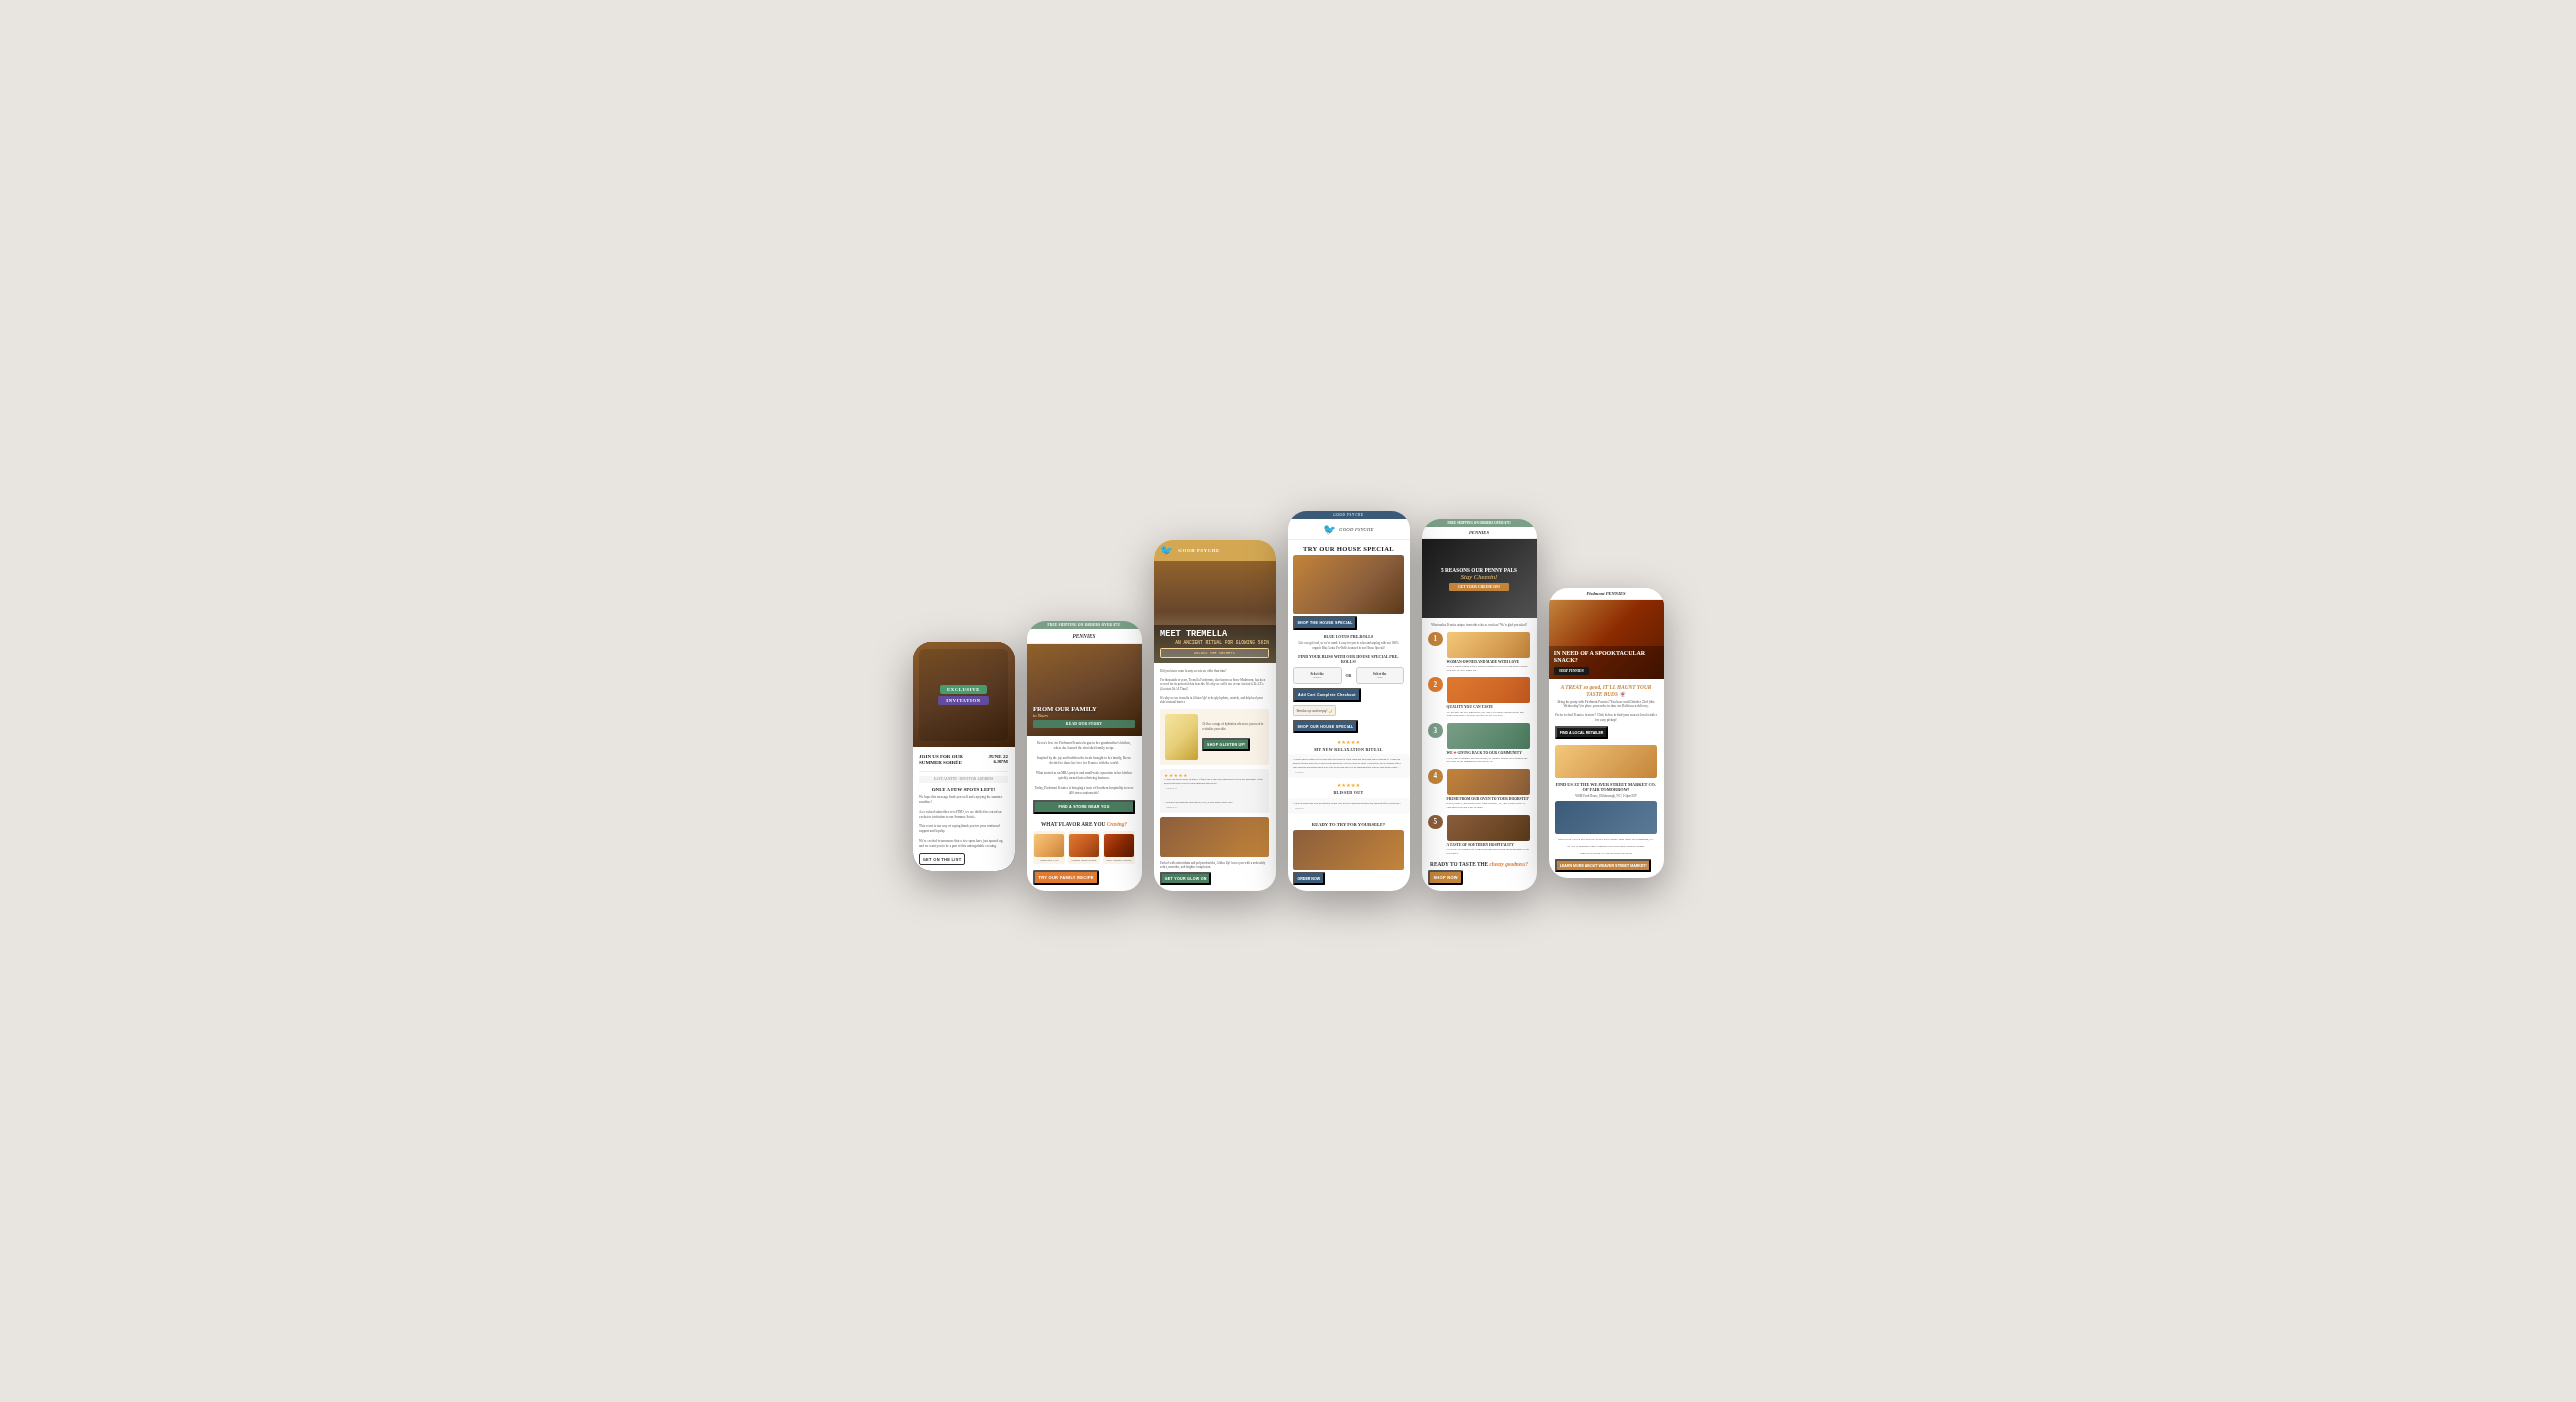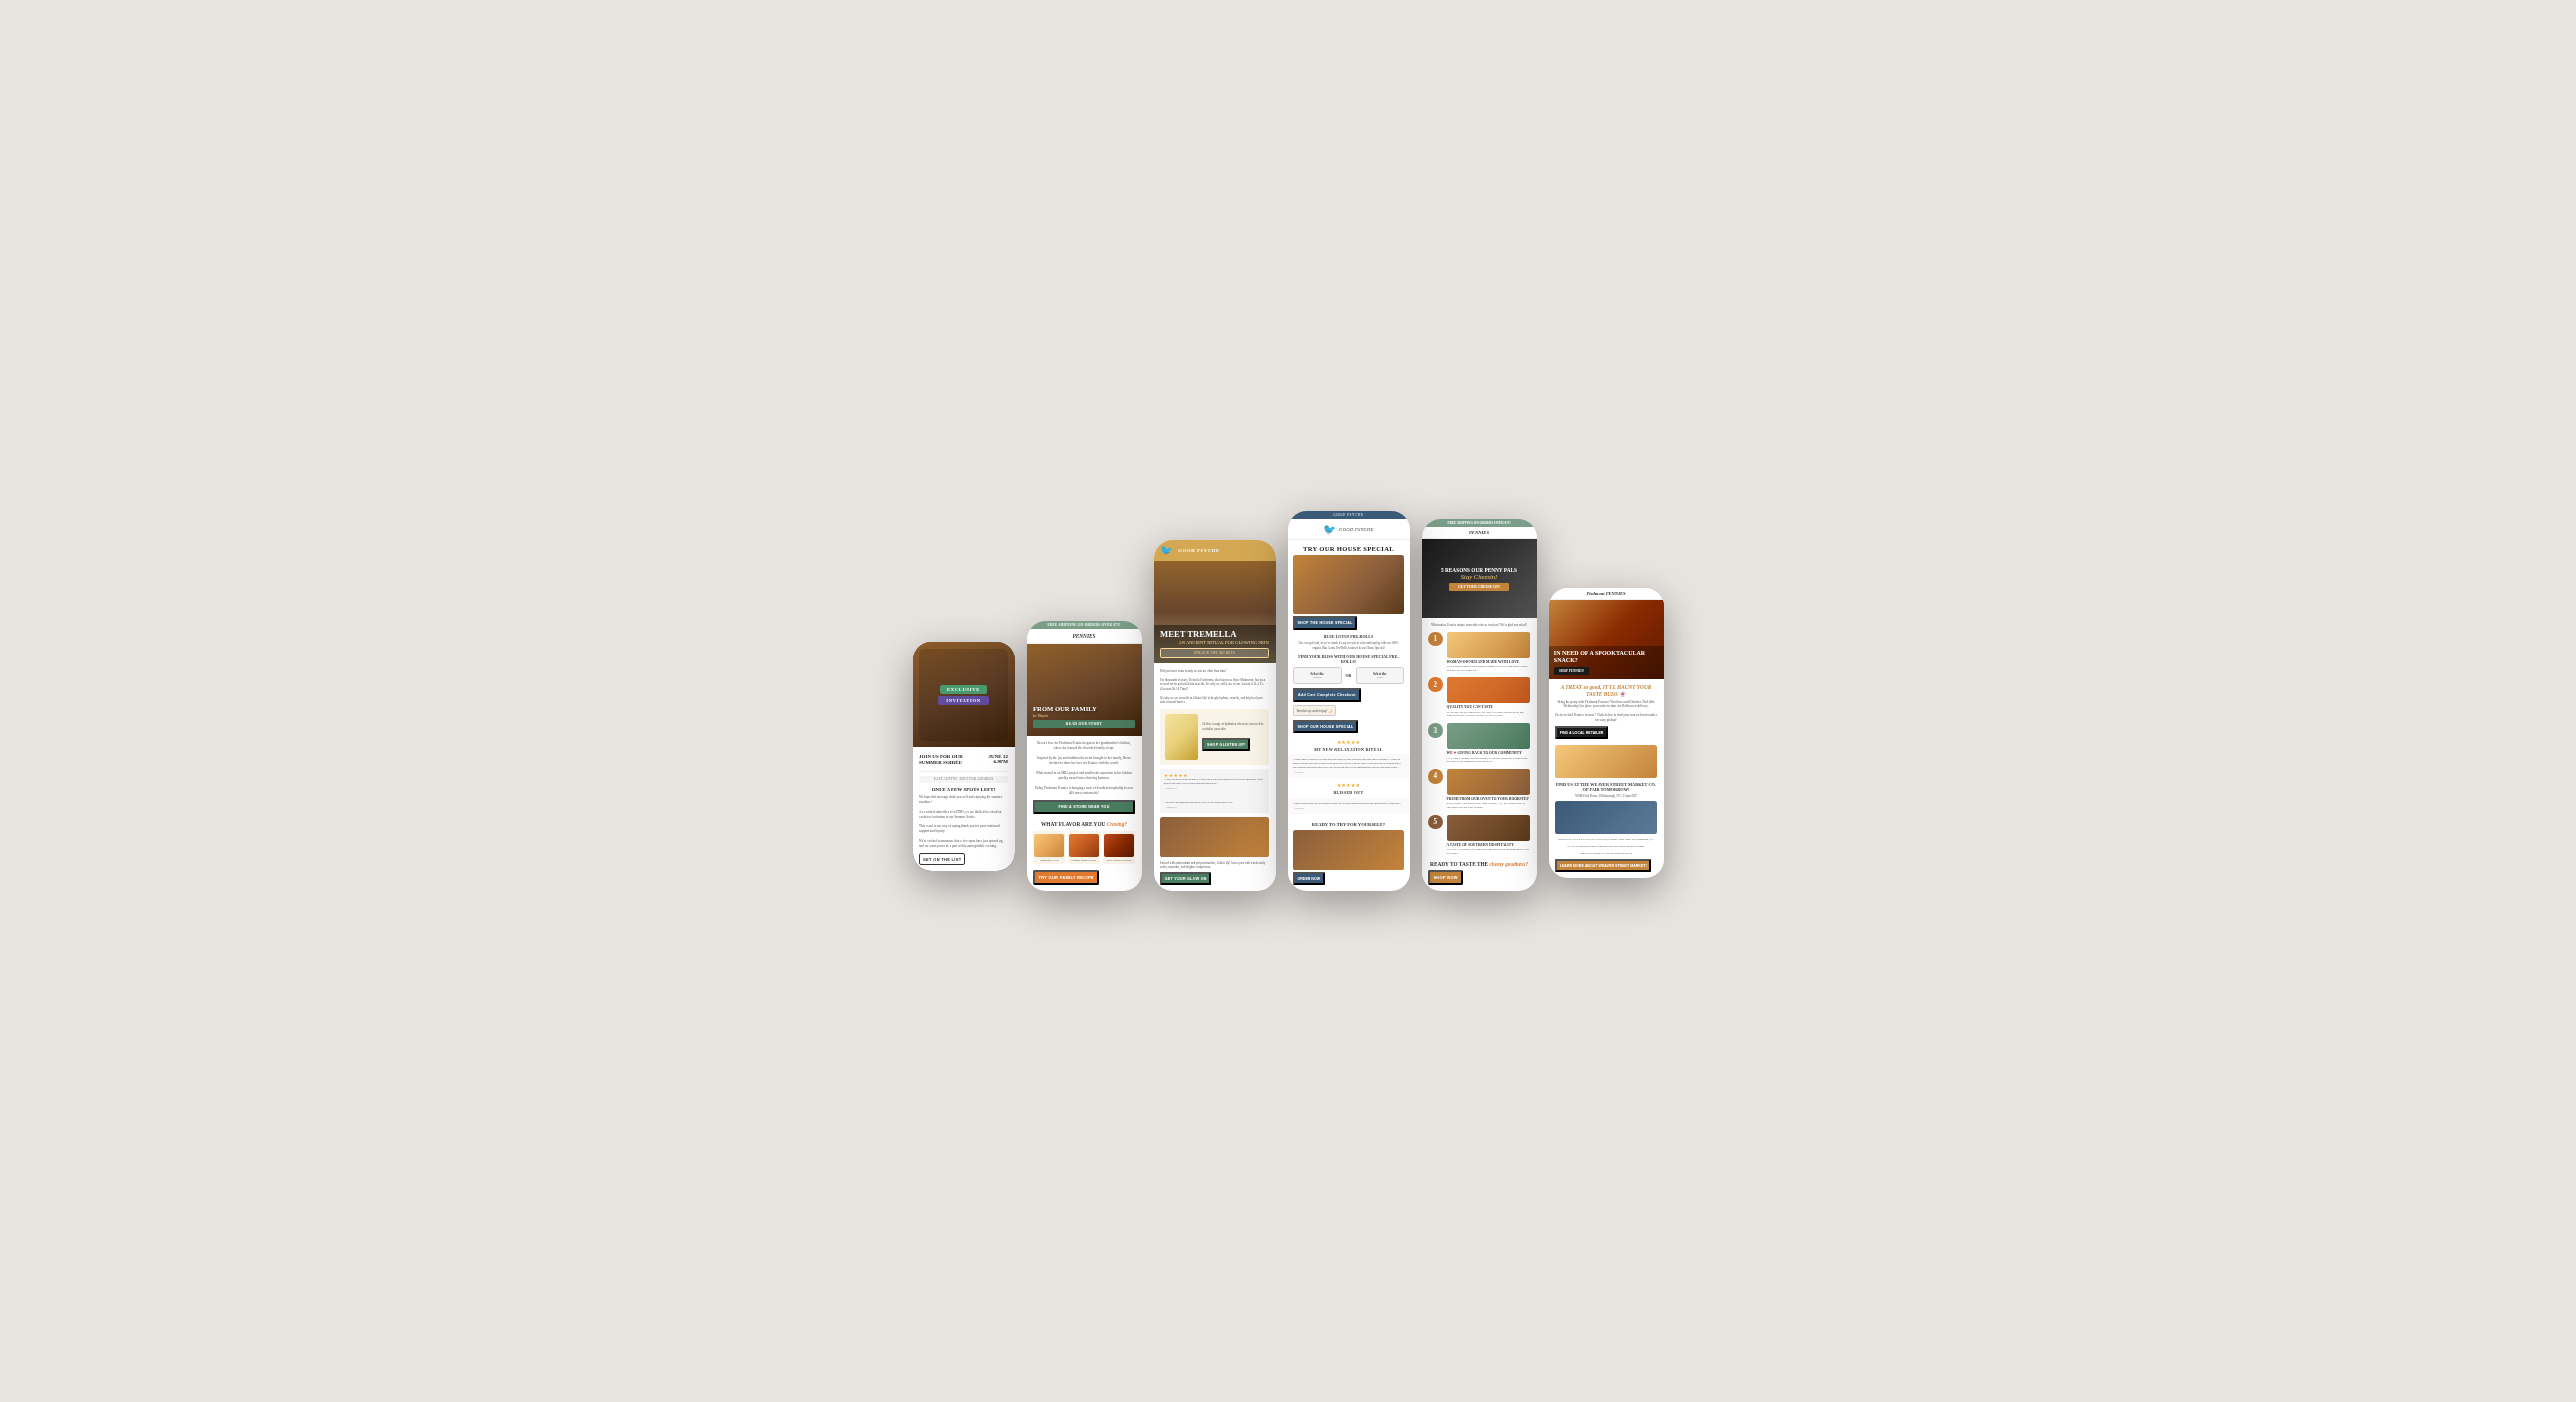--- a/index.html
+++ b/index.html
@@ -192,20 +192,21 @@
       background: linear-gradient(180deg, #c4843a 0%, #8b5e3c 50%, #e8d4a0 100%);
       position: relative;
       overflow: hidden;
       display: flex;
       align-items: flex-end;
     }
     .p3-hero-text-box {
       background: rgba(0,0,0,0.45);
       padding: 5.3px 6.6px;
       width: 100%;
+      font-family: Liberation Mono, monospace;
     }
     .p3-meet { font-size: 8.6px; font-weight: 900; color: #fff; text-transform: uppercase; line-height: 1; }
     .p3-ancient { font-size: 4.6px; color: #ffd89b; text-align: right; margin-top: 1.3px; }
     .p3-unlock-btn {
       display: block;
       text-align: center;
       background: rgba(255,255,255,0.2);
       border: 0.7px solid #ffd89b;
       color: #ffd89b;
       font-size: 3.3px;

